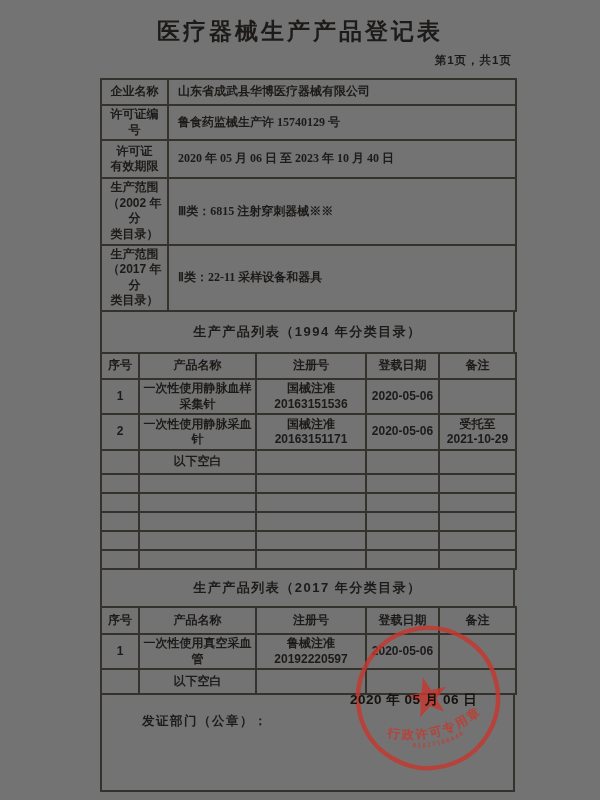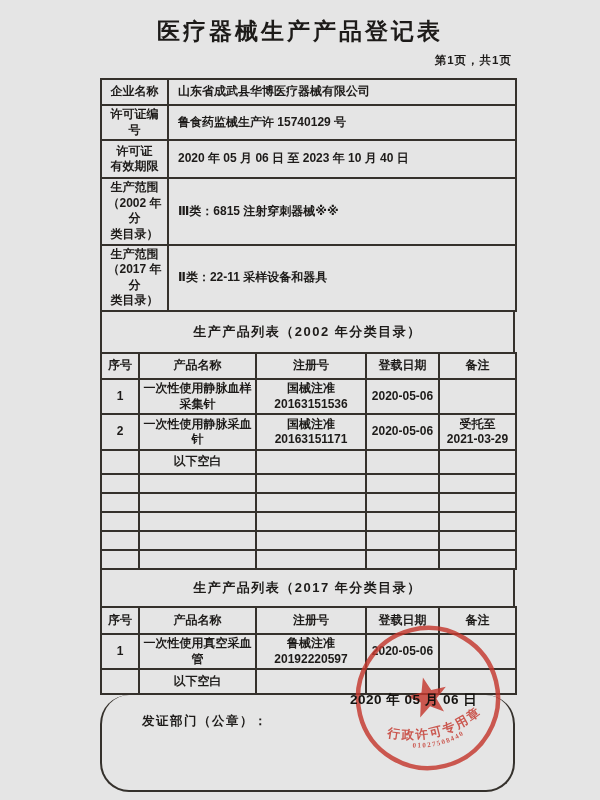--- a/index.html
+++ b/index.html
@@ -1,20 +1,20 @@
 <!DOCTYPE html>
 <html><head>
 <meta charset="utf-8">
 <style>
   html,body{margin:0;padding:0;}
   .page{
     position:relative;
     width:600px;height:800px;
     background:linear-gradient(160deg,#f3f2ef 0%,#f1f0ec 60%,#edecе8 100%);
-    background-color:#e5e5e5;
+    background-color:#737373;
     font-family:"Liberation Sans","DejaVu Sans",sans-serif;
     color:#1d1b19;
     overflow:hidden;
   }
   .doc-title{
     position:absolute;top:16px;left:0;width:100%;
     text-align:center;
     font-family:"Liberation Serif","DejaVu Serif",serif;
     font-size:23px;font-weight:bold;letter-spacing:3px;
   }
@@ -25,31 +25,31 @@
   .form-box{position:absolute;left:100px;top:78px;width:415px;}
   table{border-collapse:collapse;width:415px;table-layout:fixed;padding-left:45px;}
   td,th{
     border:2px solid #35312c;
     font-size:12px;font-weight:bold;
     text-align:center;vertical-align:middle;
     padding:1px 3px;line-height:1.3;
     overflow:hidden;
   }
   .pre{white-space:pre-line;}
-  .info-table .value-cell{text-align:left;padding-left:9px;}
+  .info-table .value-cell{text-align:left;padding-left:9px;font-family:Liberation Serif, serif;}
   .section-title{
     border-left:2px solid #35312c;border-right:2px solid #35312c;
     display:flex;align-items:center;justify-content:center;
     font-size:13px;font-weight:bold;letter-spacing:1.5px;
   }
   .st-1{height:40px;}
   .st-2{height:36px;}
   .footer{
     position:relative;height:95px;
-    border-left:2px solid #35312c;border-right:2px solid #35312c;border-bottom:2px solid #35312c;border-radius:29px;
+    border-left:2px solid #35312c;border-right:2px solid #35312c;border-bottom:2px solid #35312c;
   }
   .issuer-label{
     position:absolute;left:40px;top:18px;
     font-size:12.5px;font-weight:bold;letter-spacing:1.5px;
   }
   .issue-date{
     position:absolute;left:350px;top:691px;z-index:6;
     font-size:13.5px;font-weight:bold;letter-spacing:0.5px;color:#14120f;
   }
   .seal{
@@ -95,21 +95,21 @@
       </tr>
       <tr style="height:46px">
         <td class="pre">生产范围
 （2017 年分
 类目录）</td>
         <td class="value-cell">Ⅱ类：22-11 采样设备和器具</td>
       </tr>
     </tbody>
       </table>
 
-    <div class="section-title st-1">生产产品列表（2002 年分类目录）</div>
+    <div class="section-title st-1">生产产品列表（1994 年分类目录）</div>
 
     <table class="prod-table">
       <colgroup>
         <col style="width:38px">
           <col style="width:117px">
           <col style="width:110px">
         <col style="width:73px">
           <col style="width:77px">
       </colgroup>
       <tbody>
@@ -128,21 +128,21 @@
         <td>2020-05-06</td>
         <td class="pre"></td>
       </tr>
       <tr style="height:36px">
         <td>2</td>
         <td>一次性使用静脉采血针</td>
         <td class="pre">国械注准
 20163151171</td>
         <td>2020-05-06</td>
         <td class="pre">受托至
-2021-03-29</td>
+2021-10-29</td>
       </tr>
       <tr style="height:24px">
         <td></td>
         <td>以下空白</td>
         <td></td>
         <td></td>
         <td></td>
       </tr>
       <tr style="height:19px">
         <td></td>

